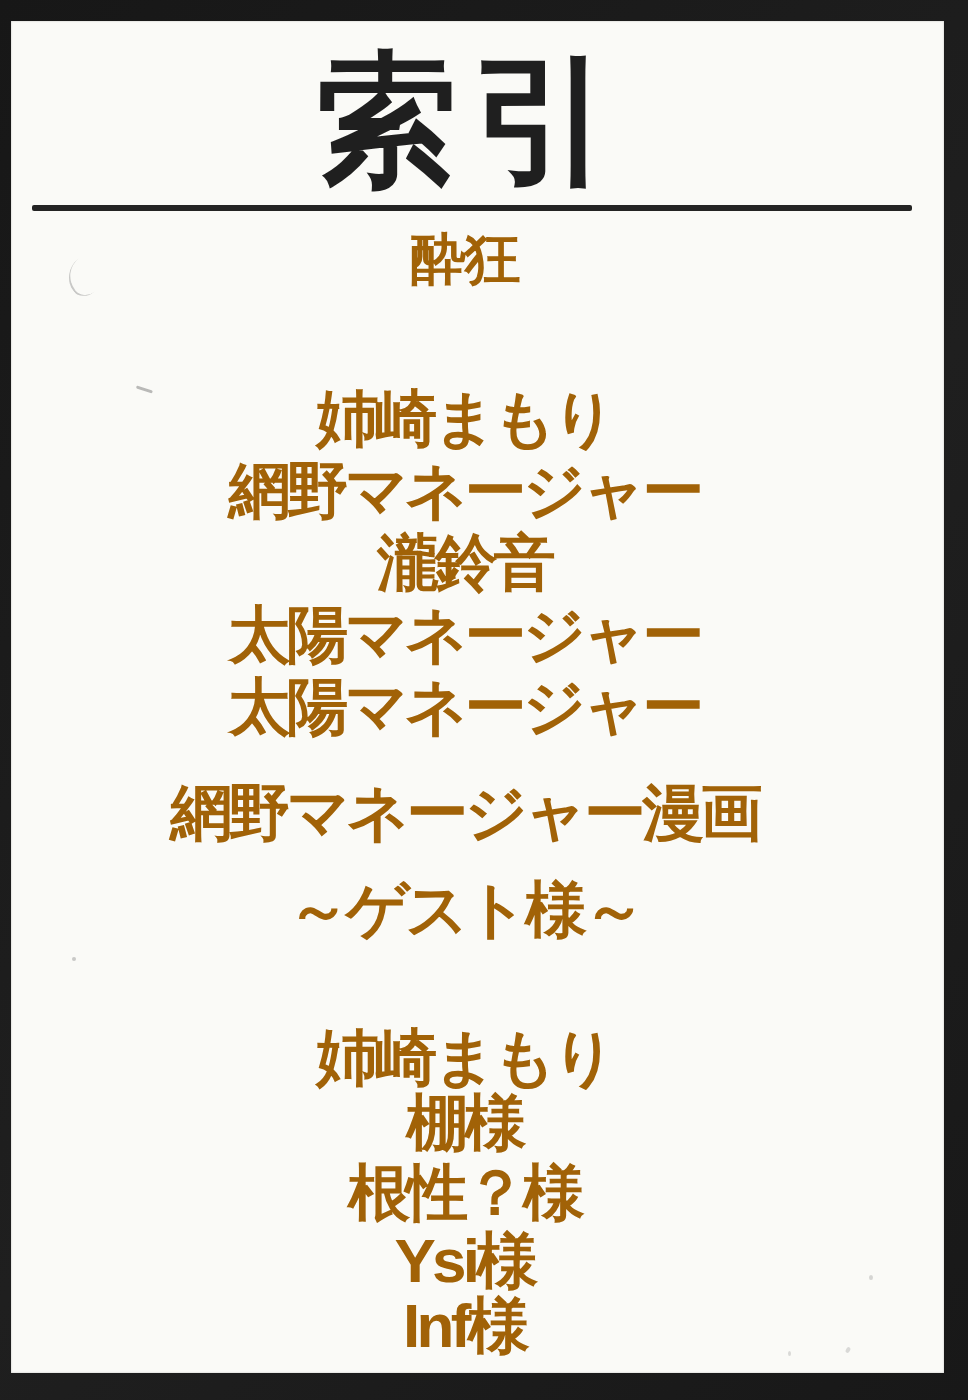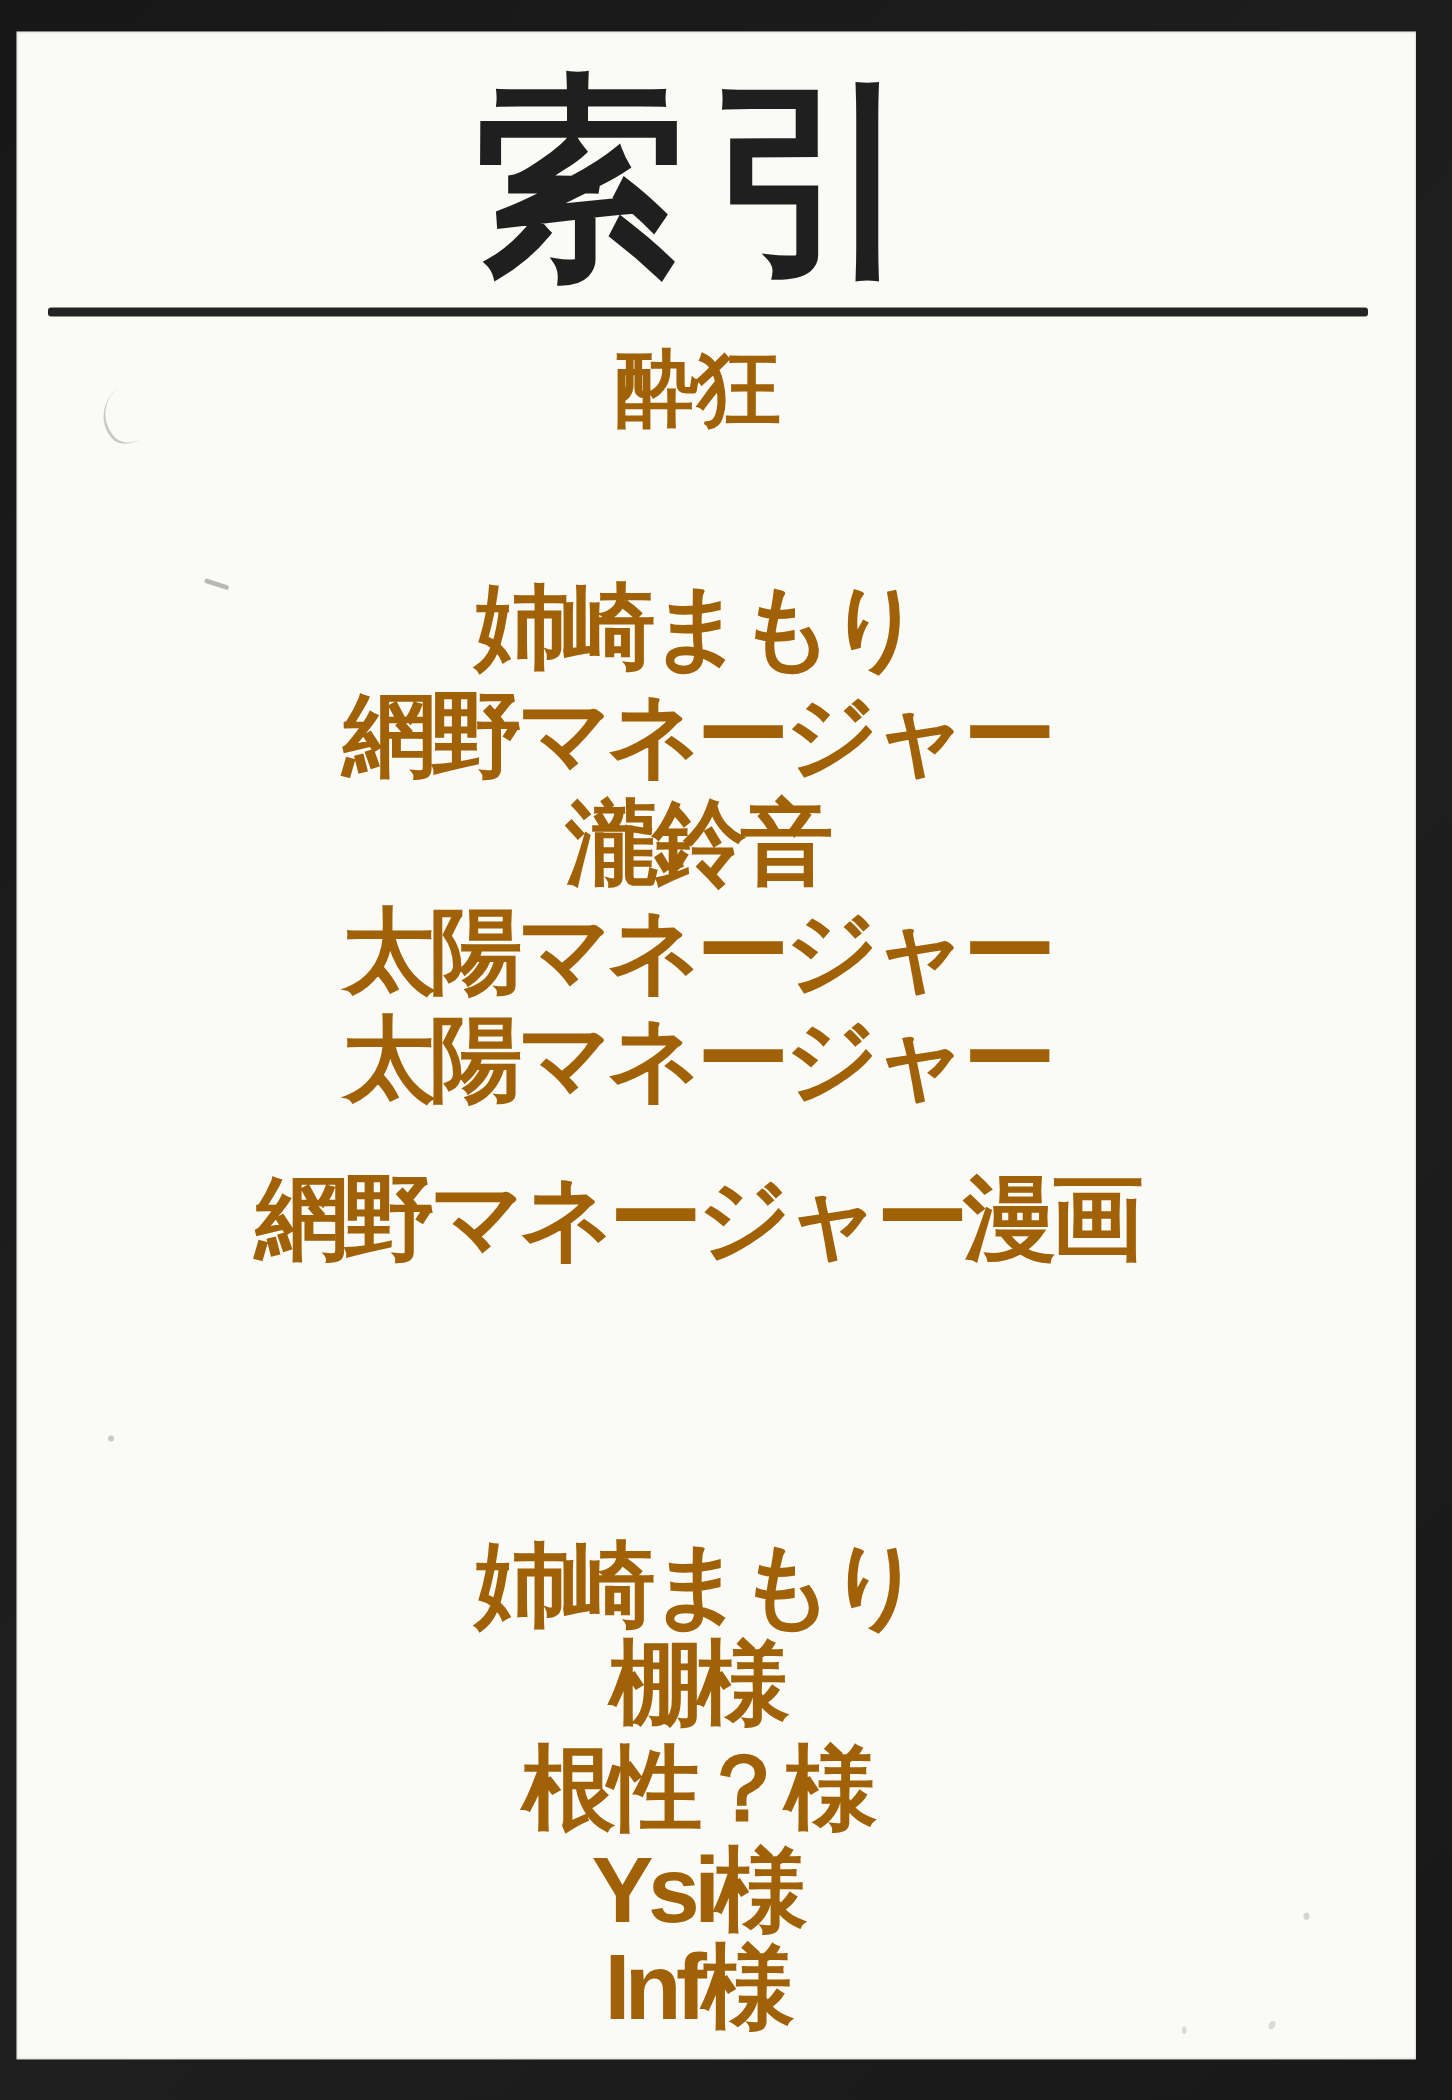--- a/index.html
+++ b/index.html
@@ -119,20 +119,21 @@
 
     <div class="textline circle">酔狂</div>
 
     <div class="textline entry e2">網野マネージャー</div>
     <div class="textline entry e1">姉崎まもり</div>
     <div class="textline entry e3">瀧鈴音</div>
     <div class="textline entry e4">太陽マネージャー</div>
     <div class="textline entry e5">太陽マネージャー</div>
     <div class="textline entry e6">網野マネージャー漫画</div>
 
+    <div class="textline entry gh">～ゲスト様～</div>
 
     <div class="textline entry g1">姉崎まもり</div>
     <div class="textline entry g2">棚様</div>
     <div class="textline entry g3">根性？様</div>
     <div class="textline entry g4">Ysi様</div>
     <div class="textline entry g5">Inf様</div>
 
     <div class="mark-curve"></div>
     <div class="mark-dash"></div>
     <div class="speck s1"></div>

